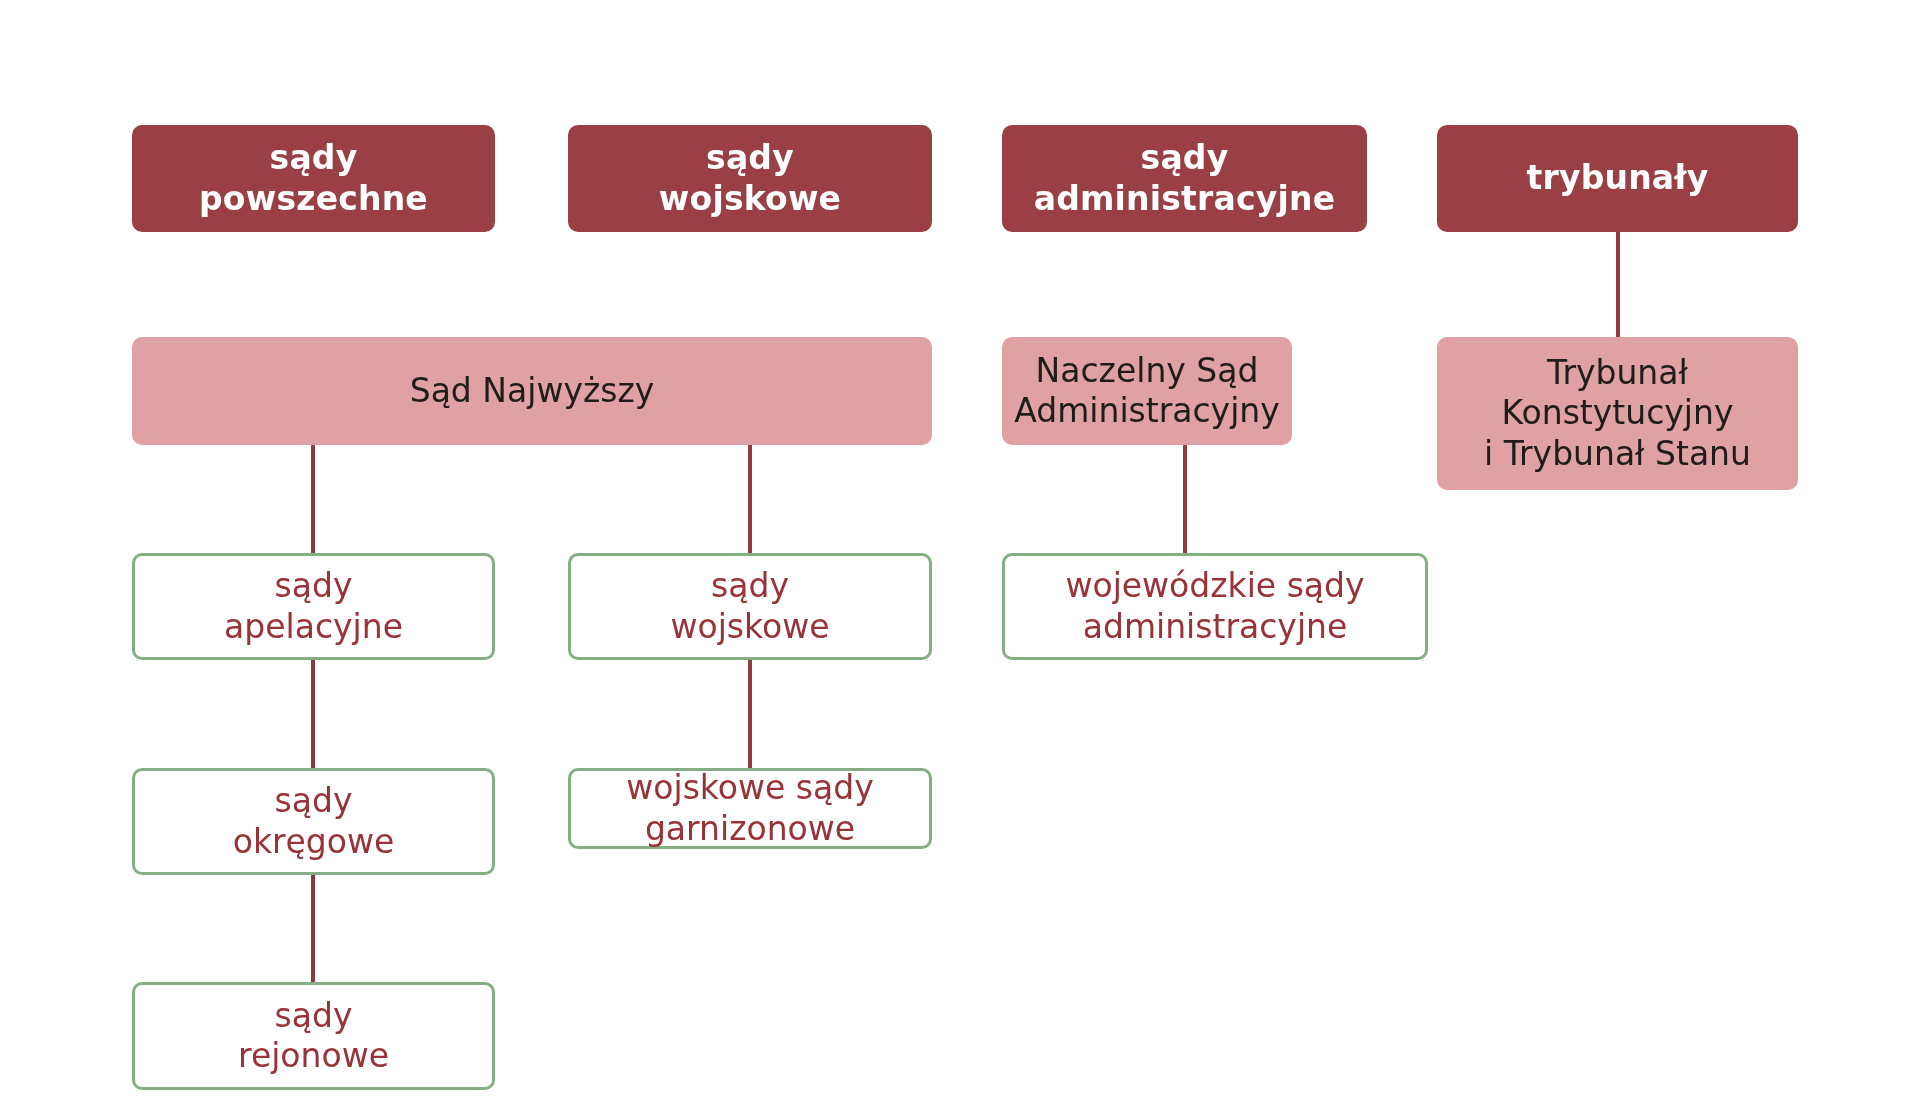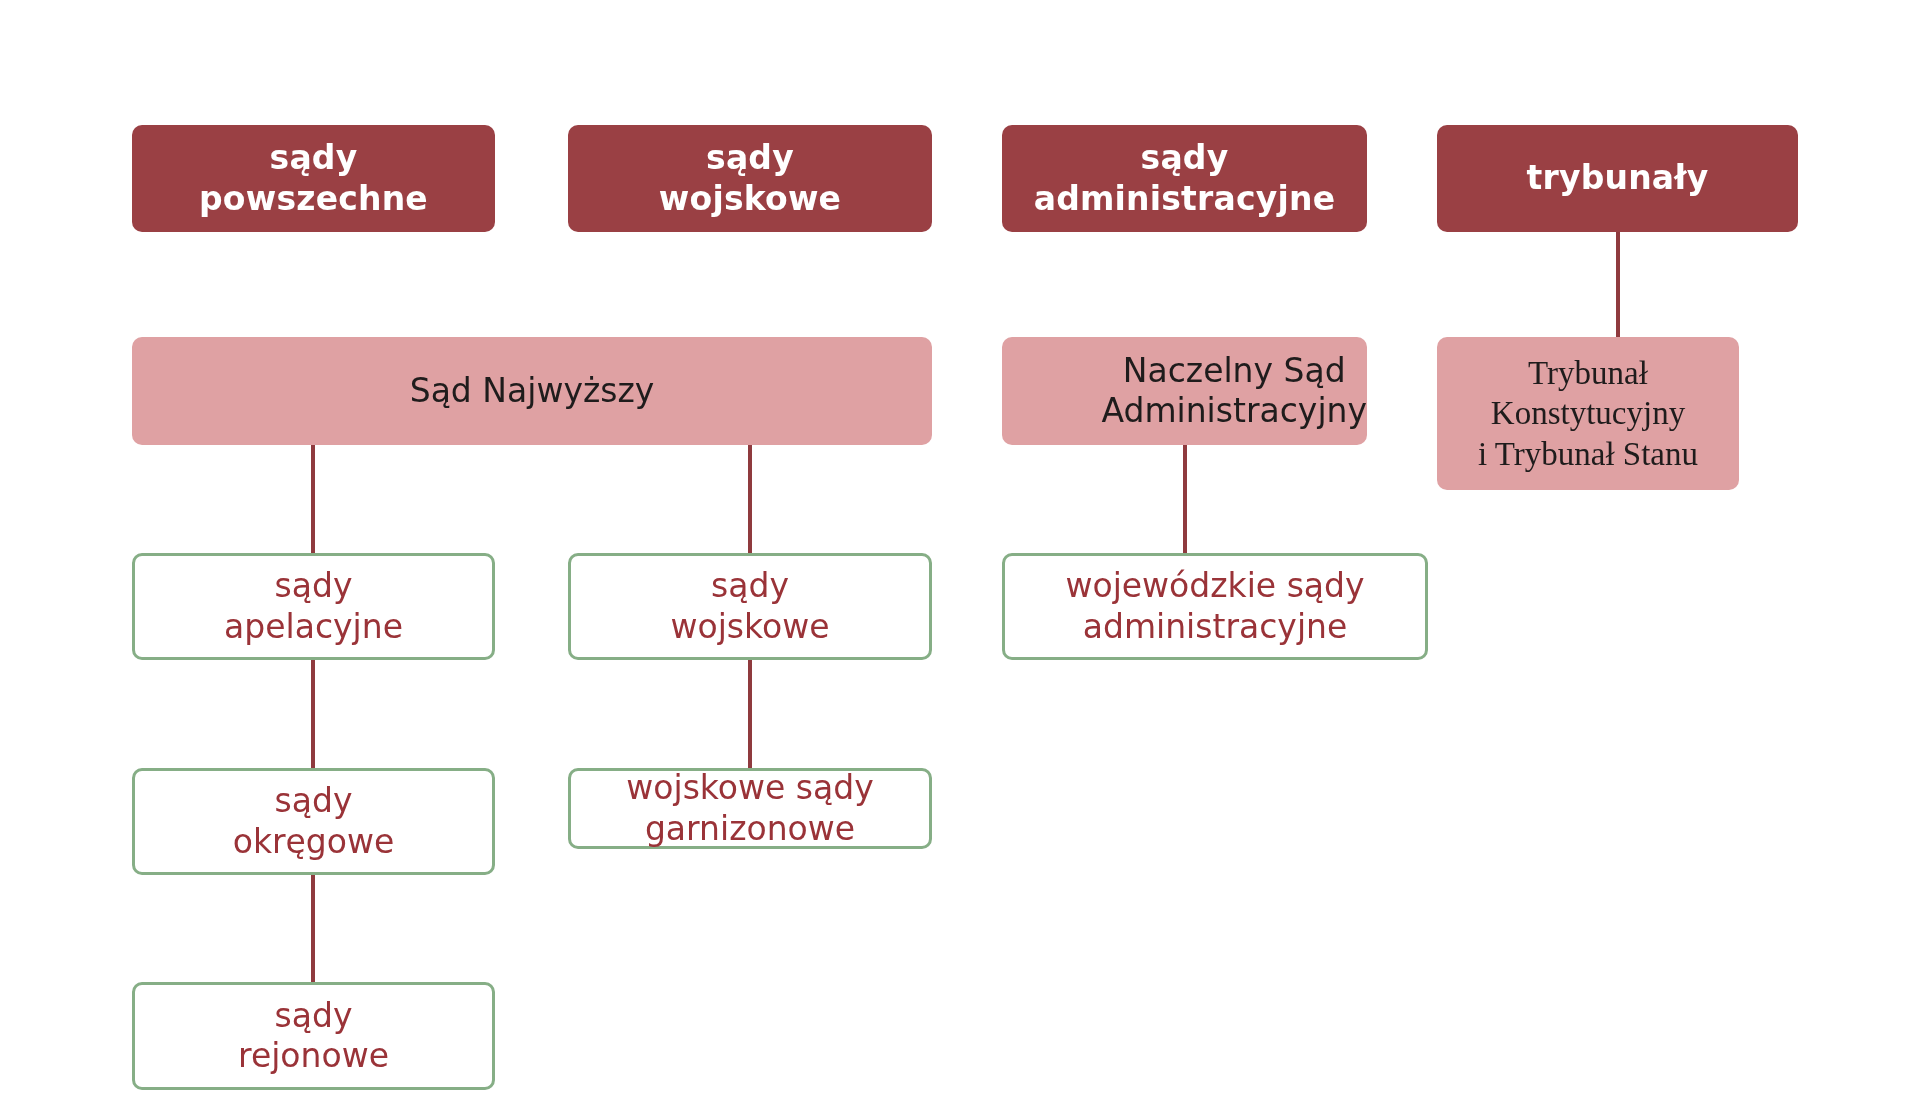--- a/index.html
+++ b/index.html
@@ -89,26 +89,26 @@
   <div class="node header" style="left:1437px; top:88px; width:361px; height:107px;text-align:center;">
     <span>trybunały</span>
   </div>
 
   <div class="connector" style="left:1616px; top:195px; height:105px;"></div>
 
   <div class="node pink" style="left:132px; top:300px; width:800px; height:108px;">
     <span>Sąd Najwyższy</span>
   </div>
 
-  <div class="node pink" style="left:1002px; top:300px; width:365px; height:108px;justify-content:flex-end;">
+  <div class="node pink" style="left:1002px; top:300px; width:290px; height:108px;">
     <span>Naczelny Sąd
 Administracyjny</span>
   </div>
 
-  <div class="node pink" style="left:1437px; top:300px; width:302px; height:153px;font-family:Liberation Serif, serif;">
+  <div class="node pink" style="left:1437px; top:300px; width:361px; height:153px;">
     <span>Trybunał
 Konstytucyjny
 i Trybunał Stanu</span>
   </div>
 
   <div class="connector" style="left:311px; top:408px; height:108px;"></div>
 
   <div class="connector" style="left:748px; top:408px; height:108px;"></div>
 
   <div class="connector" style="left:1183px; top:408px; height:108px;"></div>

